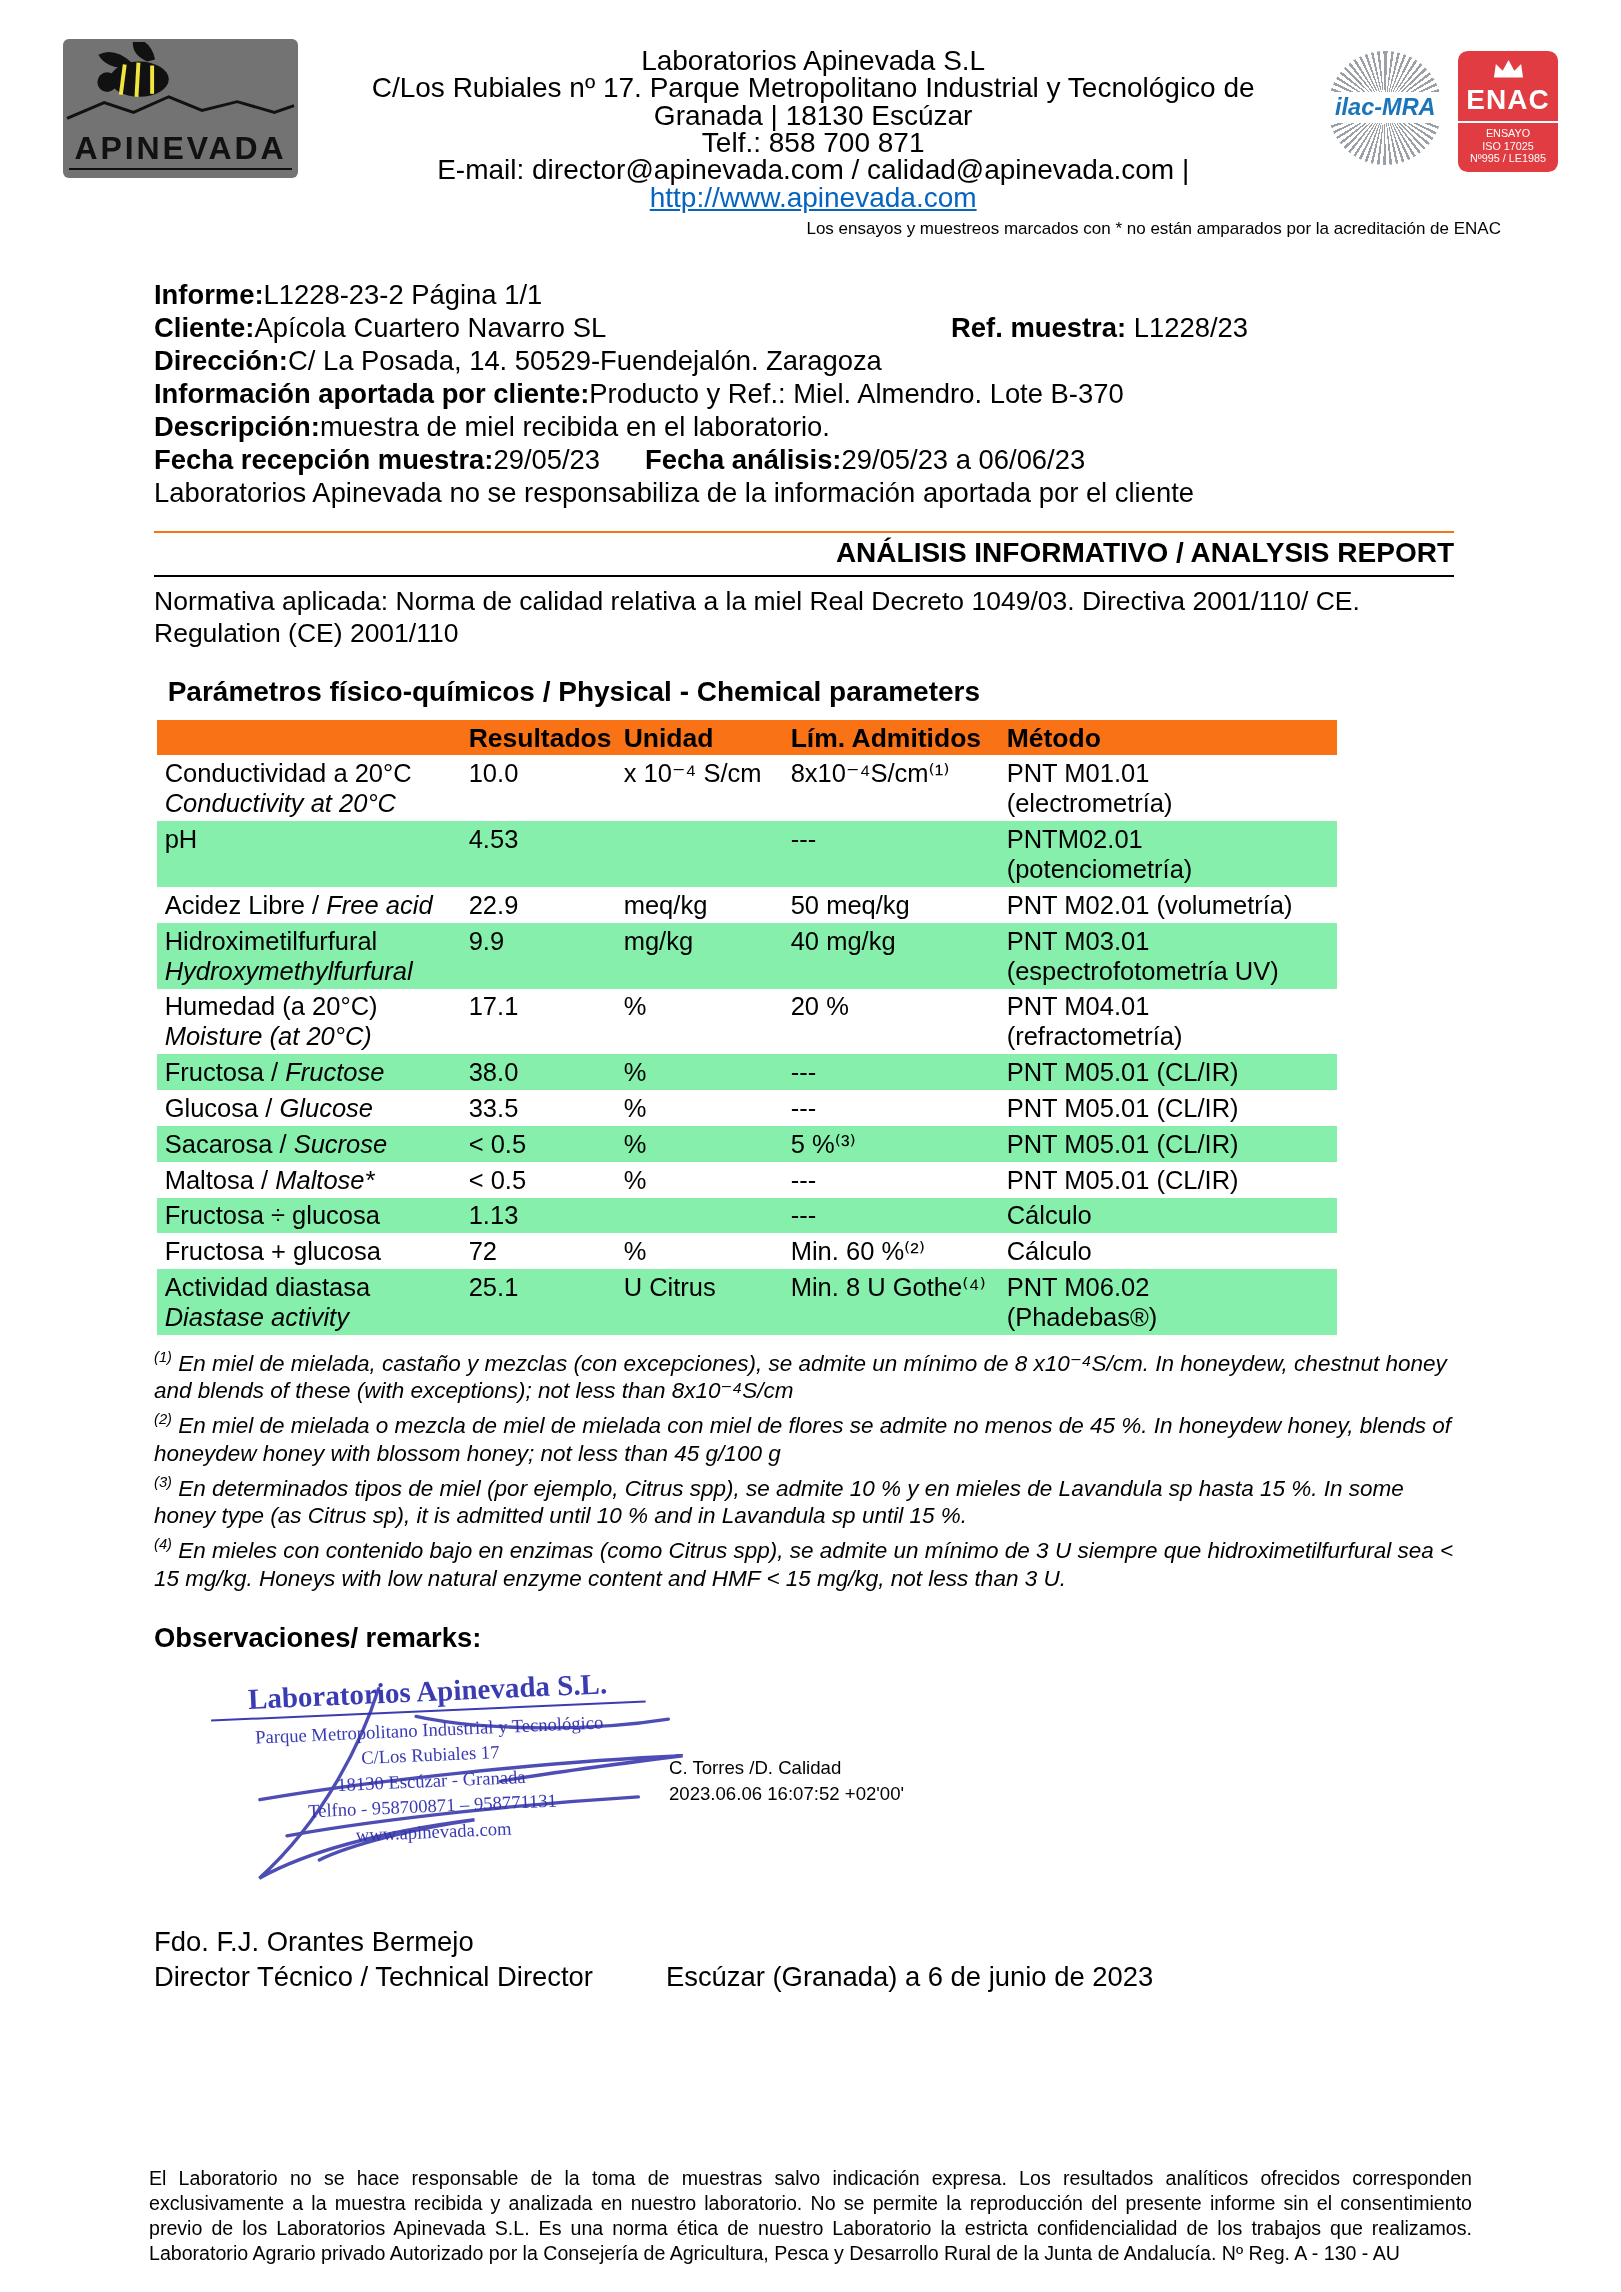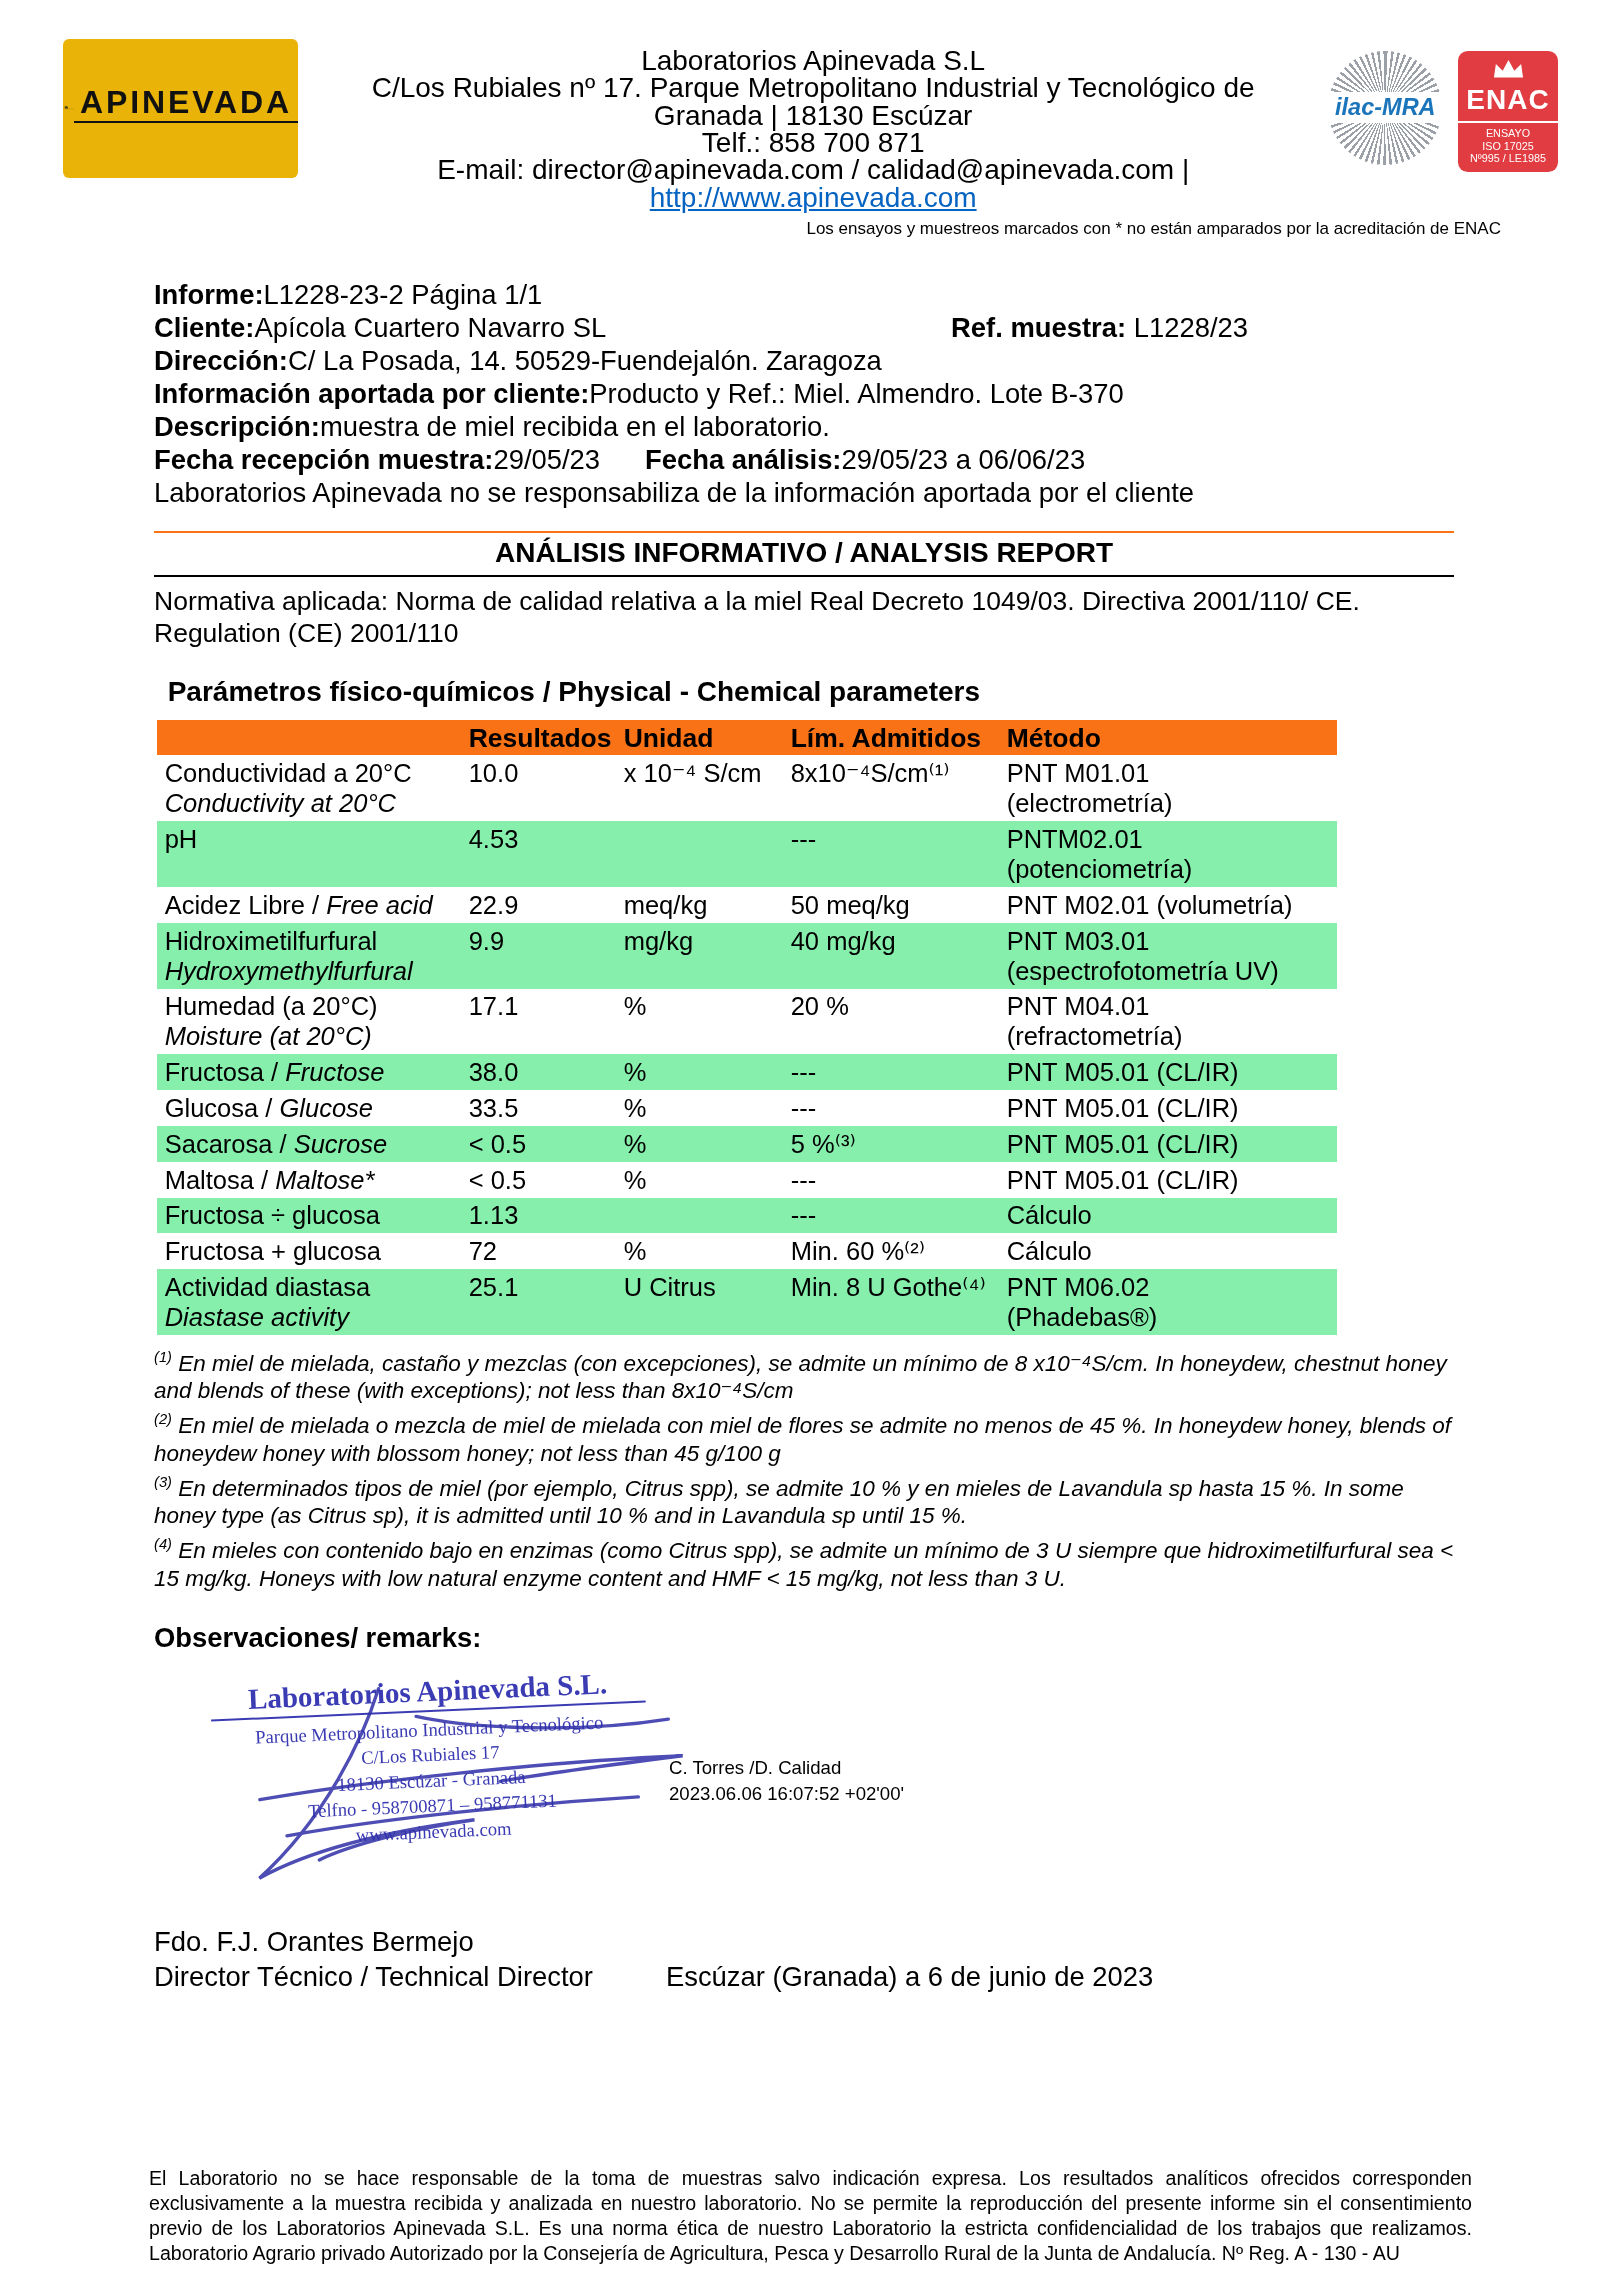--- a/index.html
+++ b/index.html
@@ -8,22 +8,22 @@
     width:1621px; height:2293px;
     color:#000;
     font-family:"Liberation Sans","DejaVu Sans",sans-serif;
     overflow:hidden;
   }
   .page { width:1621px; height:2293px; display:flex; flex-direction:column; padding:33px 0 27.4px; }
 
   
   .header { display:flex; align-items:flex-start; gap:19.6px; padding:5.9px 63px 0; }
   .logo {
-    width:235px; height:139px; background:#eab308; border-radius:5.9px;
-    display:flex; flex-direction:row; align-items:center; justify-content:flex-end; flex:none;
+    width:235px; height:139px; background:#737373; border-radius:5.9px;
+    display:flex; flex-direction:column; align-items:center; justify-content:flex-end; flex:none;
   }
   .logo-text {
     font-weight:bold; font-size:32px; letter-spacing:2.9px; line-height:1; color:#111;
     border-bottom:2px solid #111; padding:0 5.9px 3.9px; margin-bottom:7.8px;
   }
   .header-center { flex:1; text-align:center; font-size:28px; line-height:27.4px; padding-top:7.8px; }
   .header-center .link { color:#0563c1; text-decoration:underline; }
   .header-logos { display:flex; gap:15.7px; align-items:flex-start; flex:none; padding-top:11.8px; }
   .ilac {
     width:114px; height:114px; border-radius:50%; position:relative; flex:none;
@@ -40,21 +40,21 @@
   .header-disclaimer { text-align:right; padding:7.8px 120px 0 0; font-size:17px; }
 
   
   .content { margin:39px 167px 0 154px; }
   .info { font-size:27.4px; line-height:33px; }
   .info .row { display:flex; }
   .b { font-weight:bold; }
   .gap-right { margin-left:auto; margin-right:206px; }
   .gap-mid { margin-left:45px; }
   .no-resp { border-bottom:2px solid #f97316; padding-bottom:22px; }
-  .report-title { text-align:center; font-weight:bold; font-size:28px; padding:3.9px 0 5.9px; border-bottom:2px solid #000; }
+  .report-title { text-align:right; font-weight:bold; font-size:28px; padding:3.9px 0 5.9px; border-bottom:2px solid #000; }
   .normativa { margin-top:7.8px; font-size:26.5px; line-height:32px; }
 
   .table-title { margin:27.4px 0 11.8px 13.7px; font-weight:bold; font-size:28px; }
   table.params { border-collapse:collapse; table-layout:fixed; width:1179px; margin-left:2.9px; font-size:25.5px; line-height:30px; }
   table.params th, table.params td { padding:2.9px 7.8px; vertical-align:top; text-align:left; }
   thead tr { background:#f97316; }
   tr.band { background:#86efac; }
   thead th { font-weight:bold; font-size:26.5px; }
   th.col0 { width:304px; }
   th.col1 { width:155px; text-align:center; }

